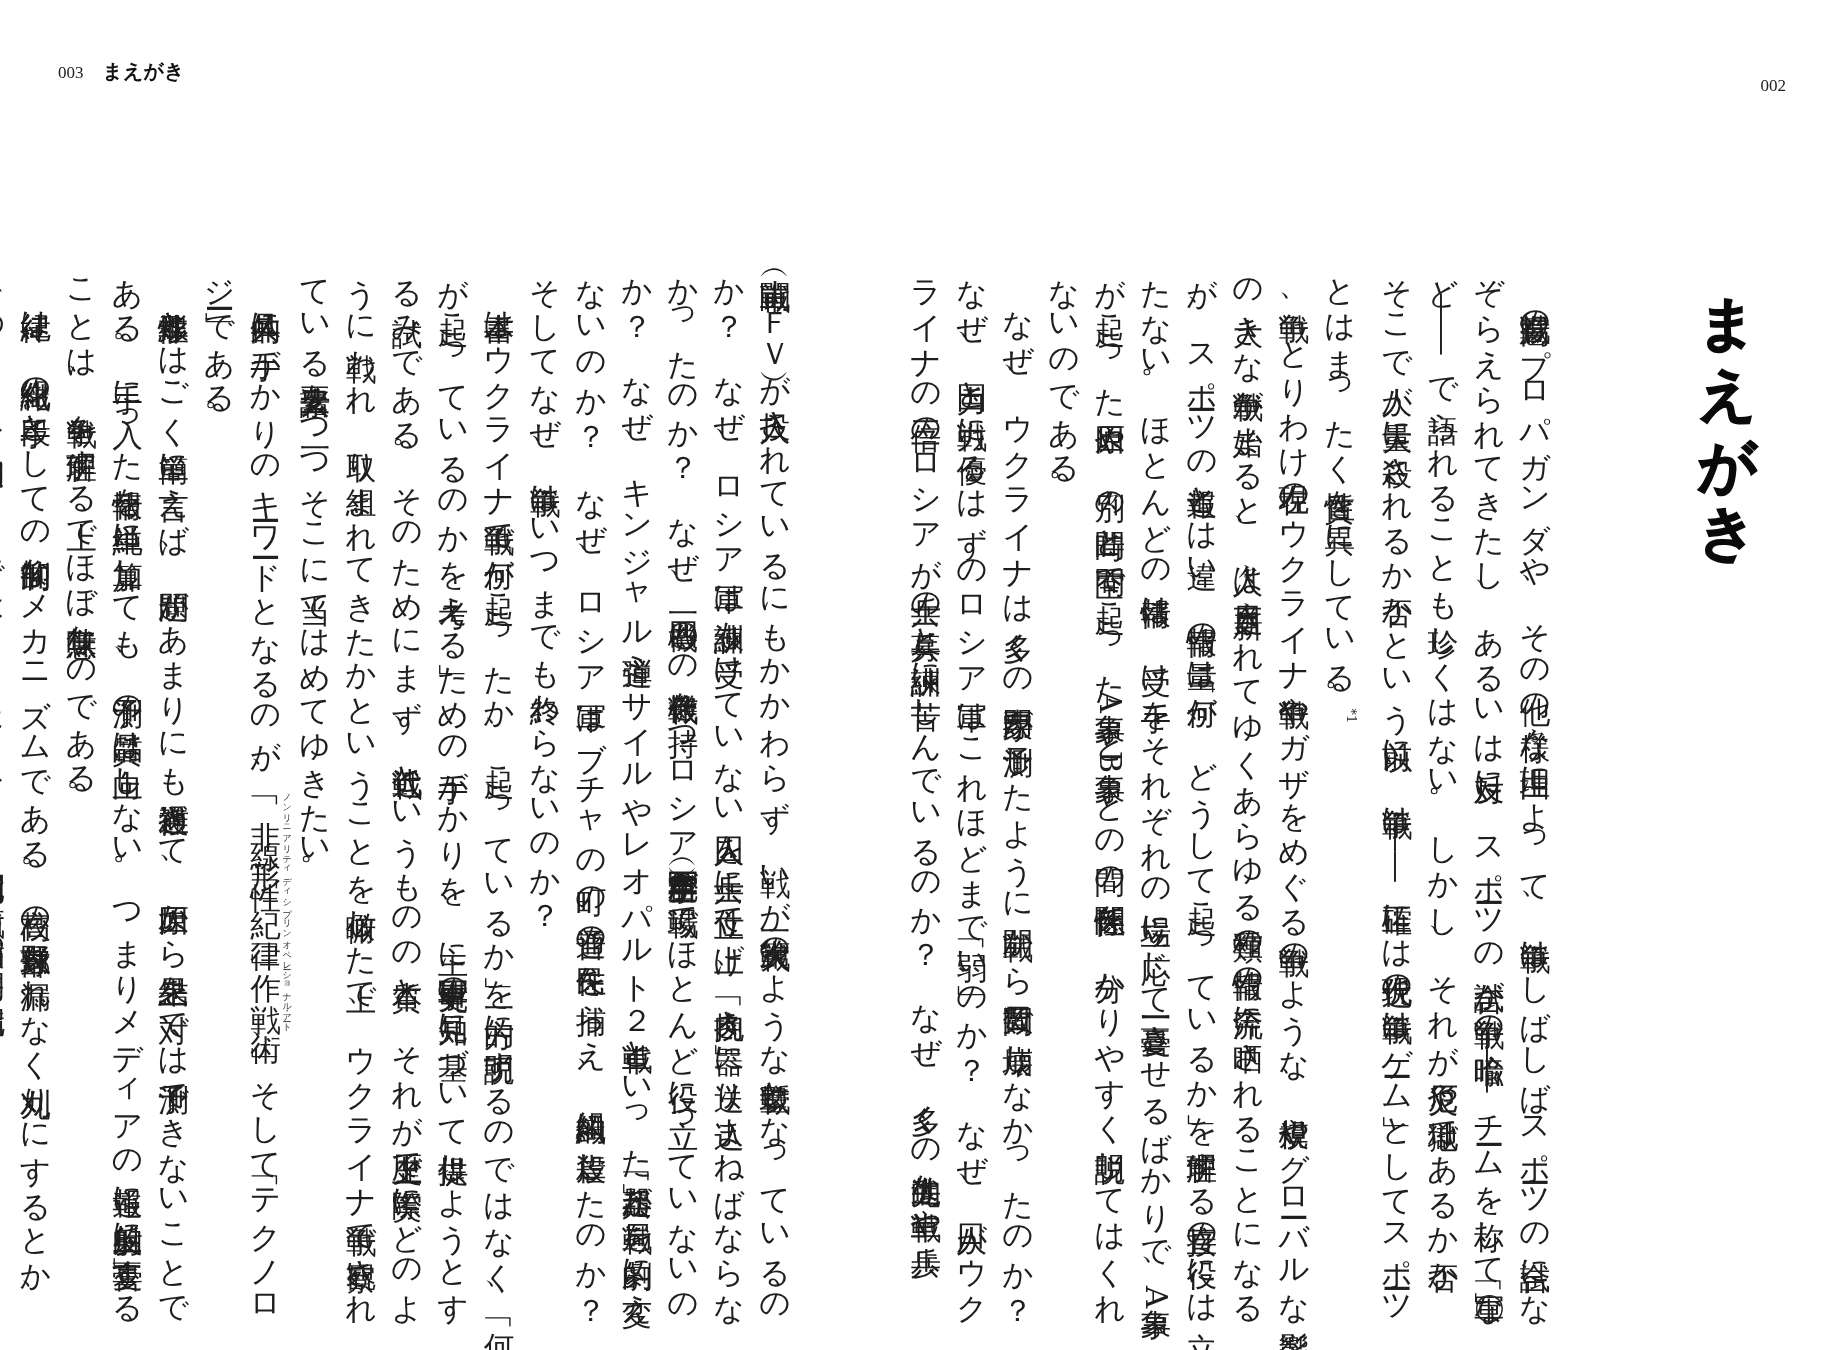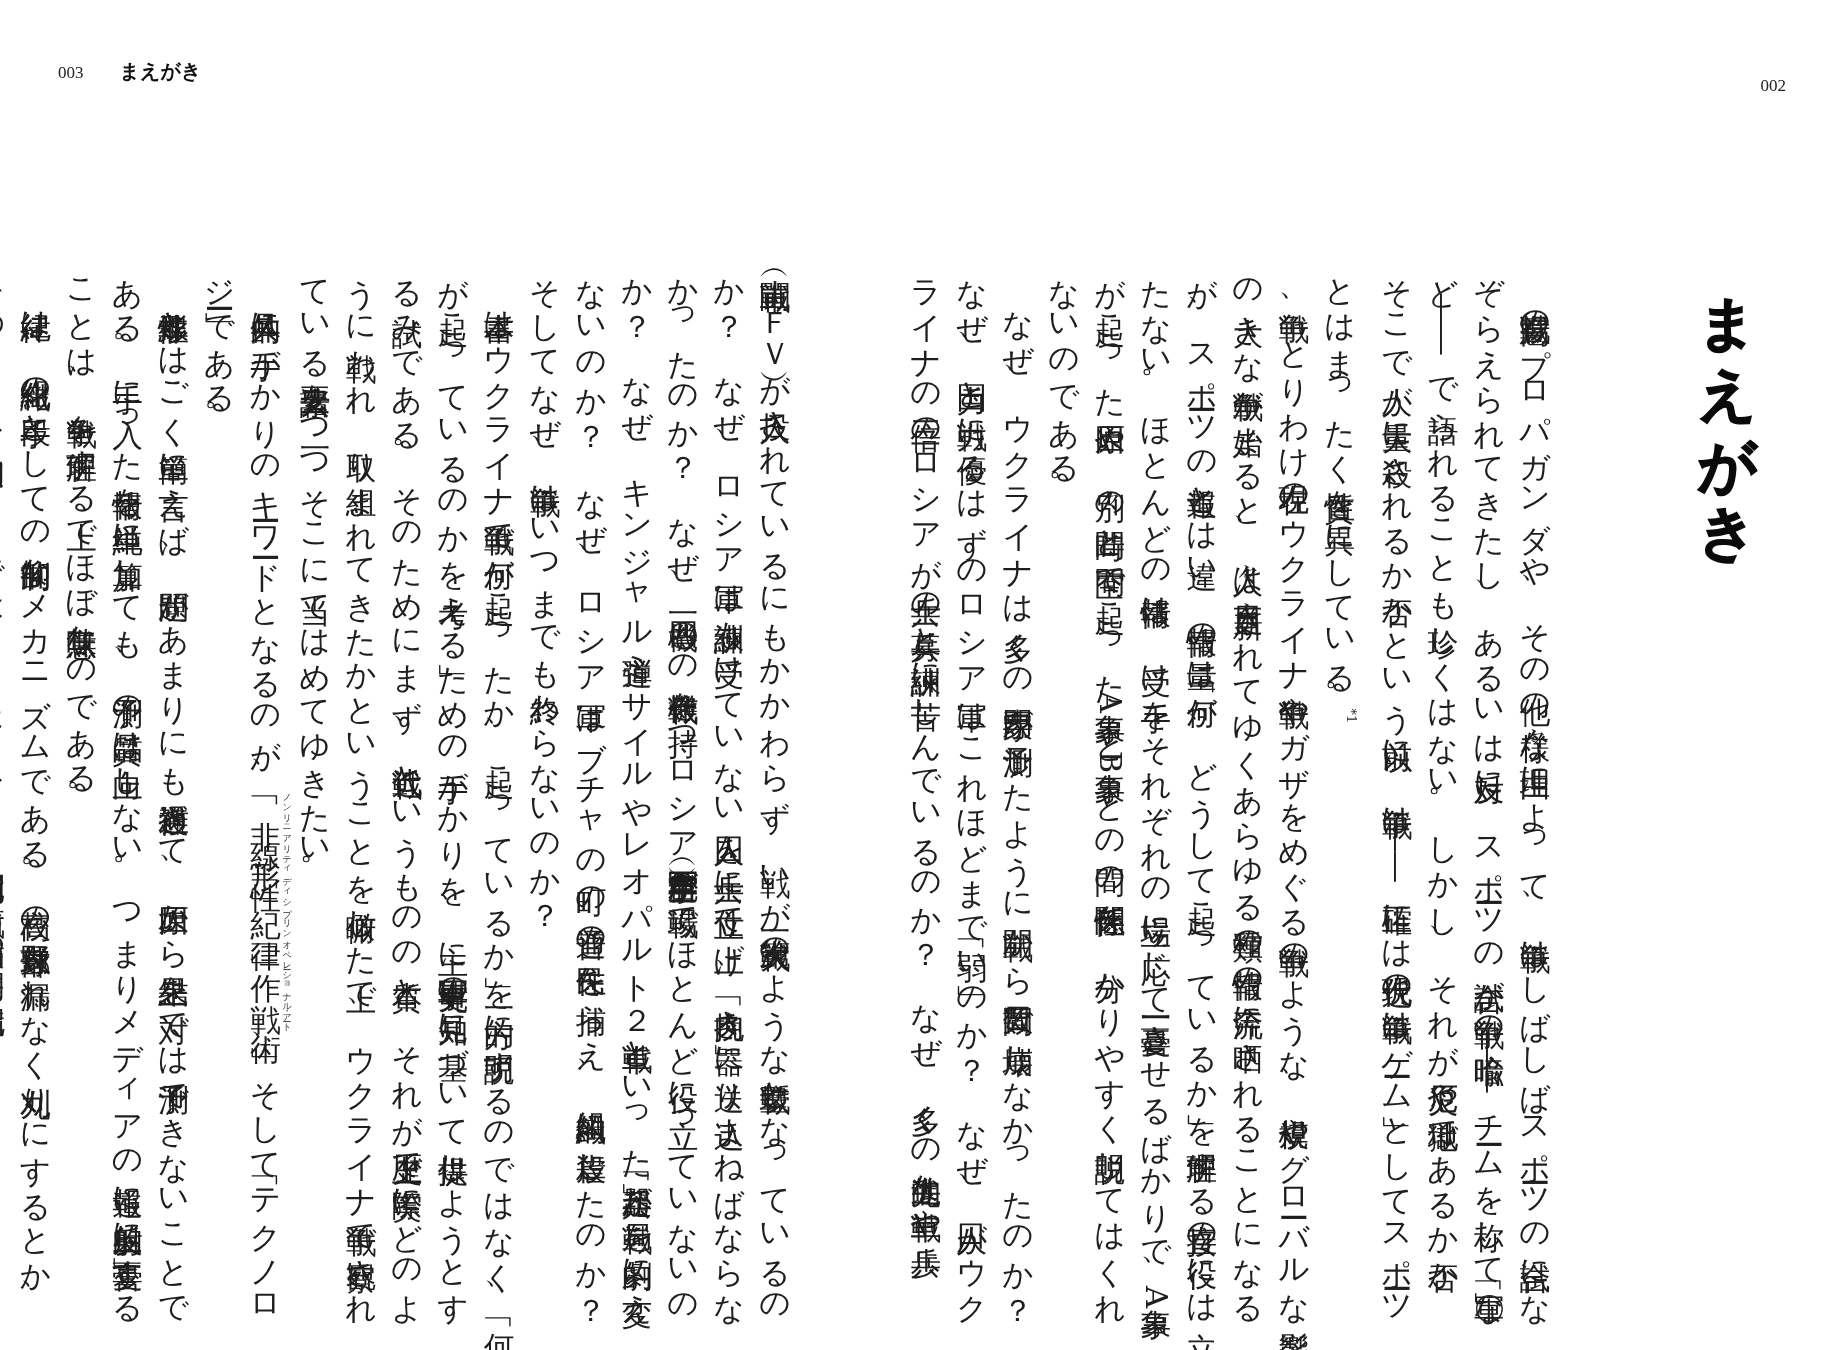--- a/index.html
+++ b/index.html
@@ -14,21 +14,21 @@
       overflow: hidden;
       color: #1a1a1a;
       font-family: "DejaVu Serif", "Liberation Serif", serif;
     }
     .page-header-left {
       position: absolute;
       left: 58px;
       top: 58px;
       display: flex;
       align-items: baseline;
-      gap: 36px;
+      gap: 19px;
     }
     .page-number {
       font-family: "Liberation Serif", "DejaVu Serif", serif;
       font-size: 17px;
       color: #222;
     }
     .running-title {
       font-family: "DejaVu Sans", "Liberation Sans", sans-serif;
       font-weight: bold;
       font-size: 20px;

